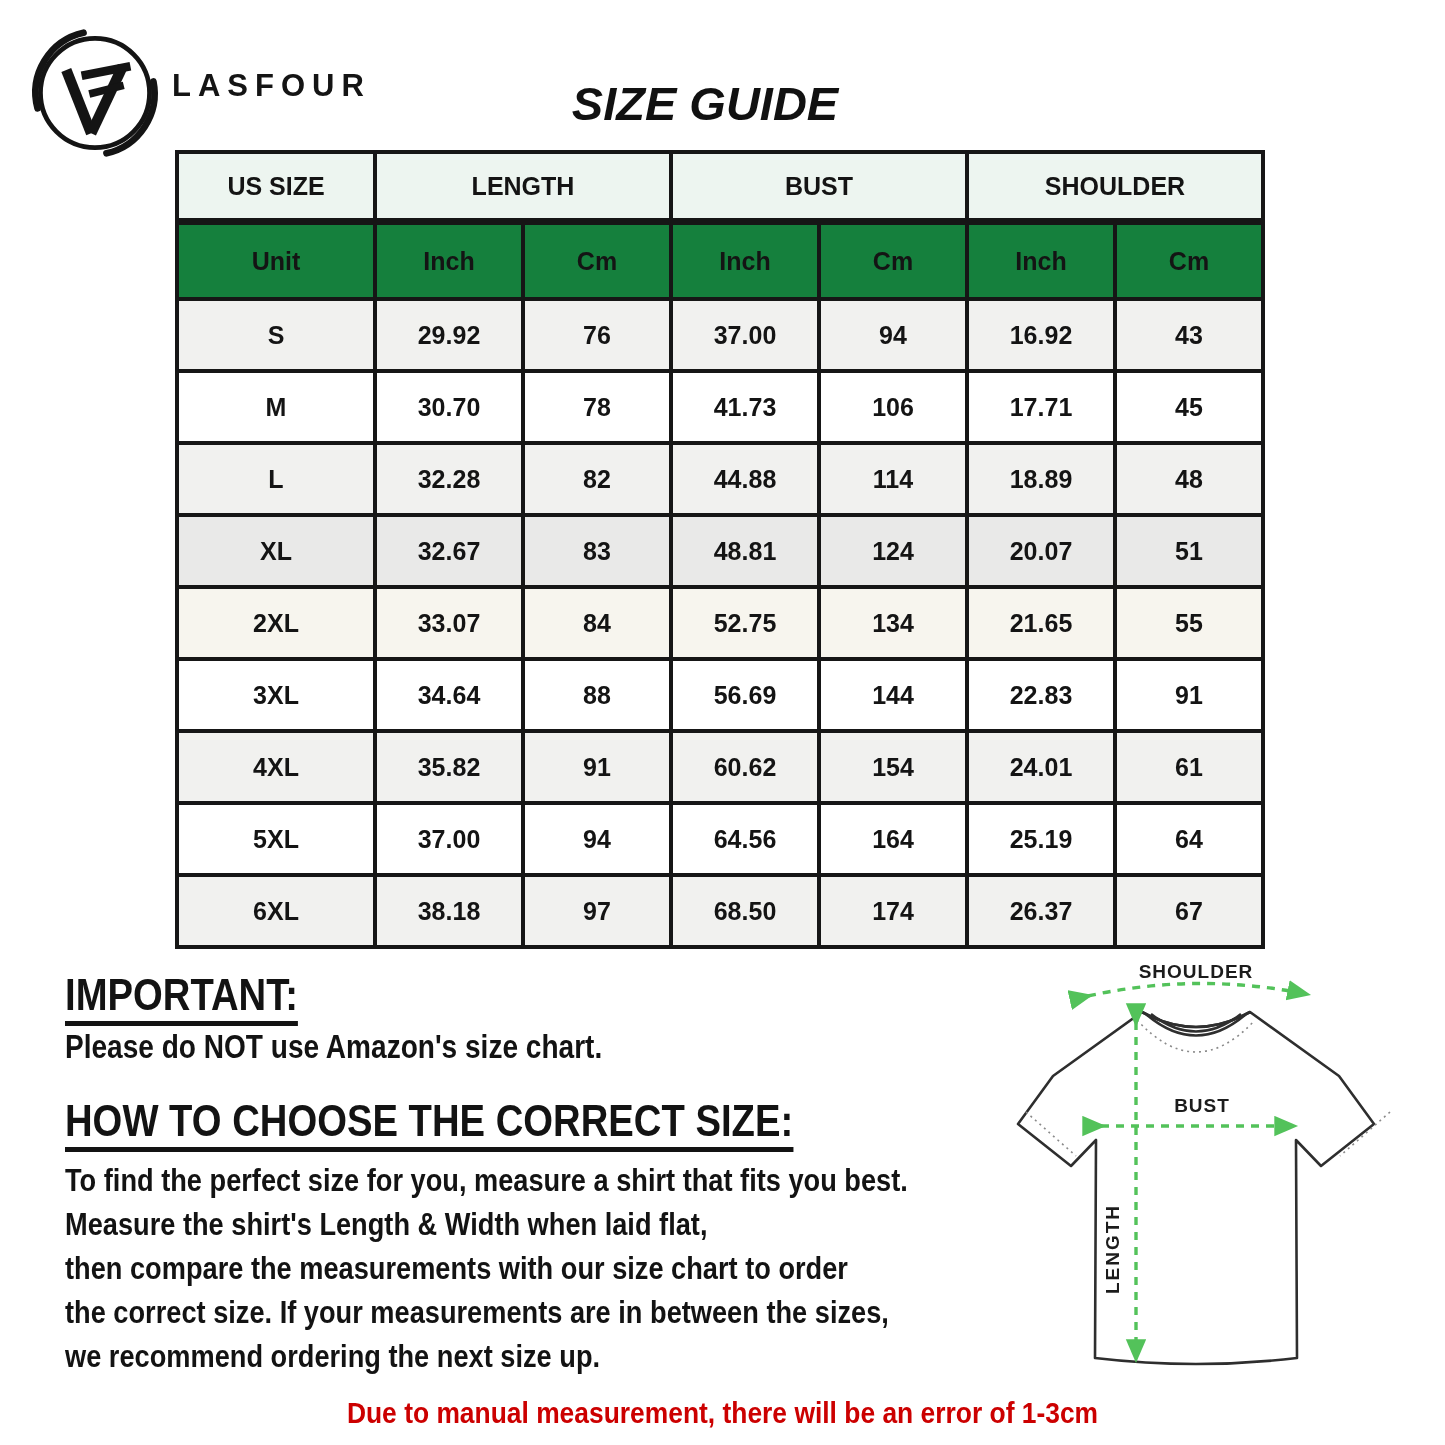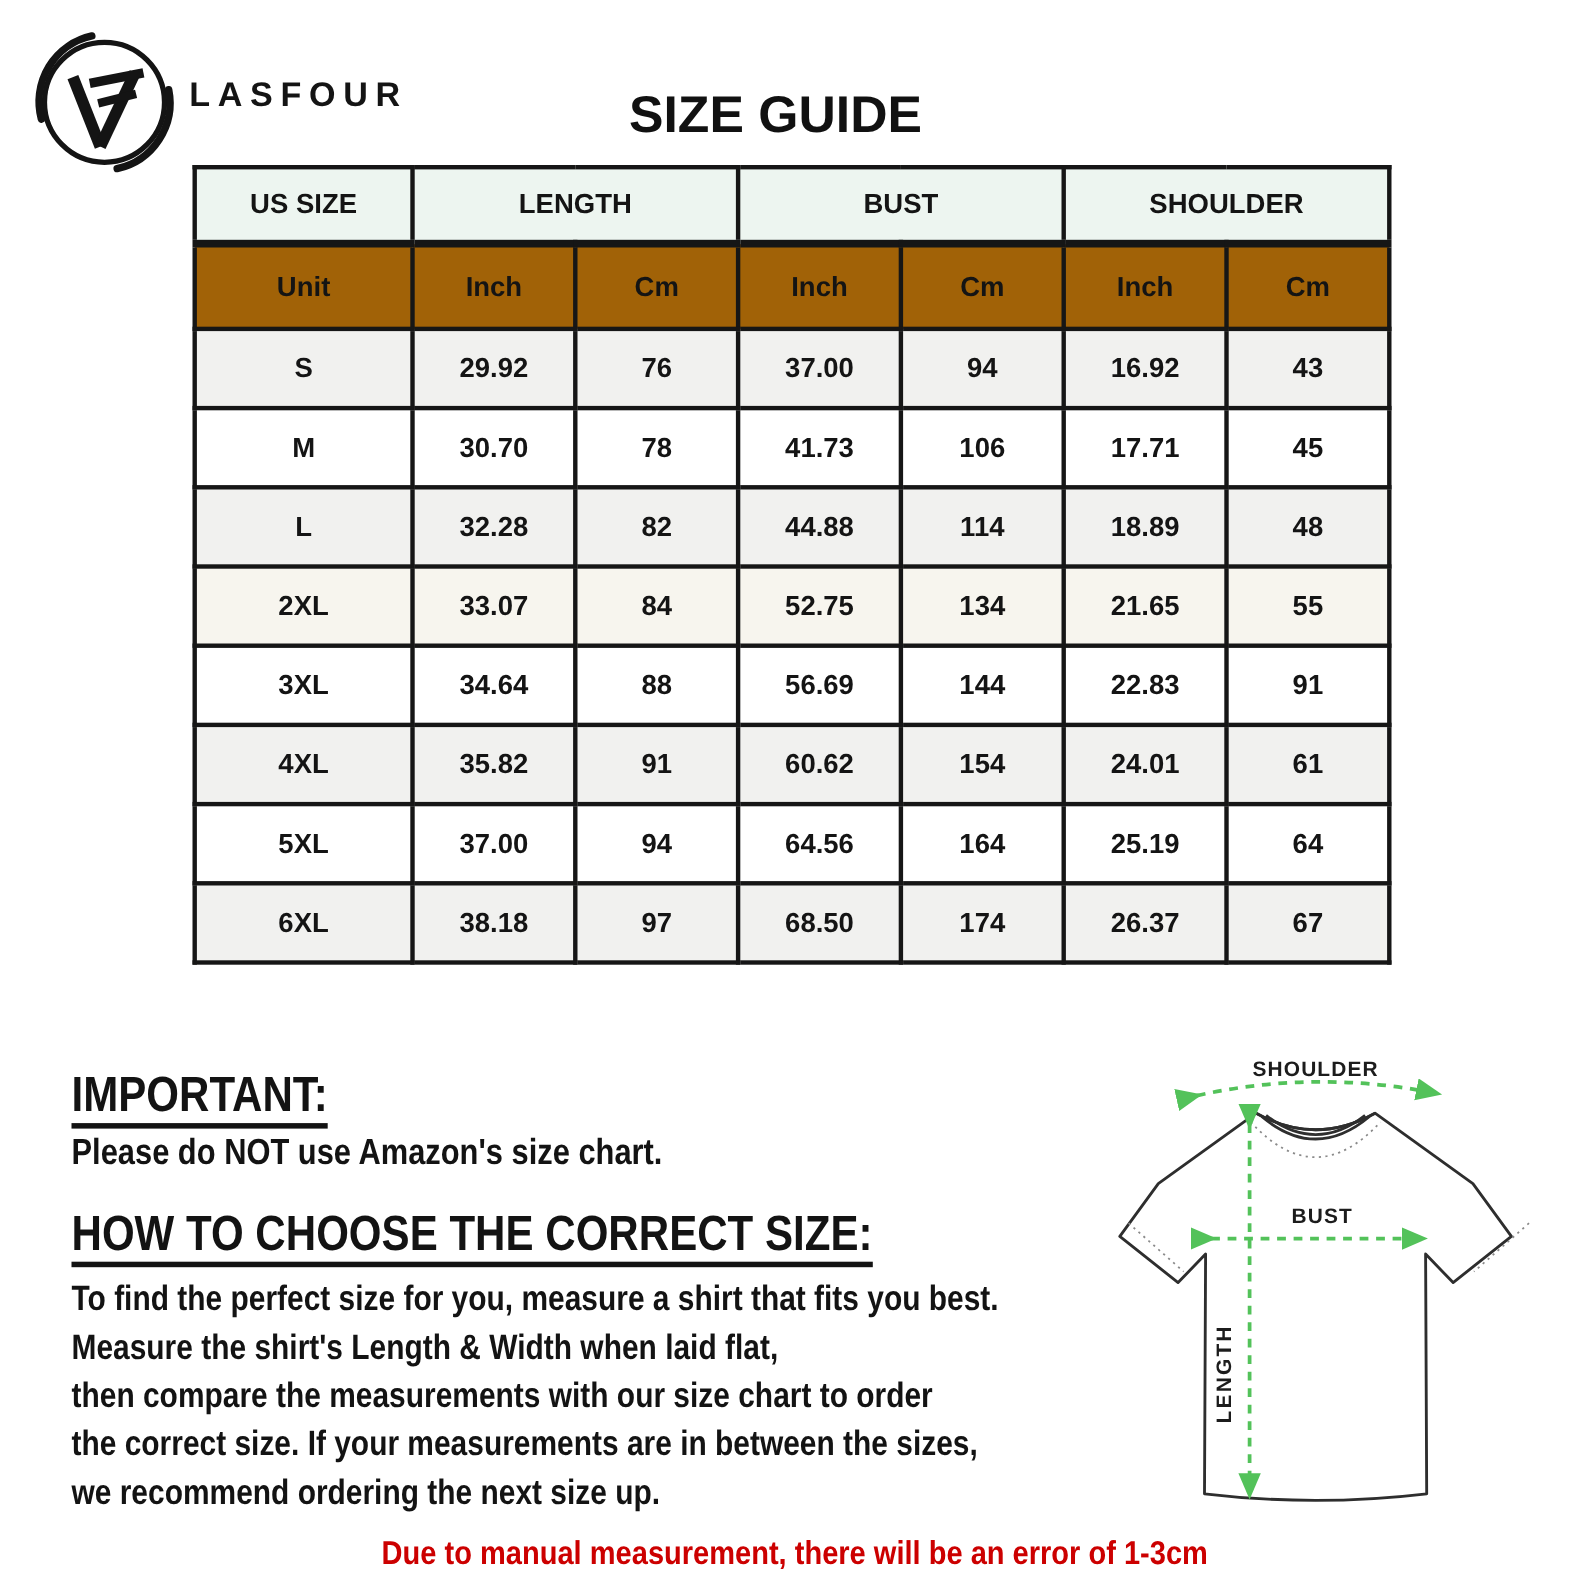--- a/index.html
+++ b/index.html
@@ -8,34 +8,34 @@
     font-family:"Liberation Sans",sans-serif;color:#111;overflow:hidden;
   }
   
   #logo{position:absolute;left:26px;top:26px;width:138px;height:134px;}
   #brand-wordmark{
     position:absolute;left:172px;top:68px;font-size:31px;font-weight:bold;
     letter-spacing:7px;color:#141414;
   }
   #page-title{
     position:absolute;left:420px;top:76px;width:570px;text-align:center;
-    font-size:47px;font-weight:bold;color:#111;letter-spacing:0px;
+    font-size:47px;font-weight:bold;color:#111;letter-spacing:0px;font-style:italic;
   }
   
   #size-table-wrap{position:absolute;left:175px;top:150px;}
   table#size-table{
     border-collapse:collapse;table-layout:fixed;width:1088px;
     font-weight:bold;color:#141414;padding-left:44px;
   }
   #size-table th,#size-table td{
     border:4px solid #161616;text-align:center;vertical-align:middle;
     font-size:25px;font-weight:bold;padding:0;
   }
   #size-table thead tr.group-row th{height:64px;background:#edf5f0;border-bottom:7px solid #161616;}
-  #size-table thead tr.unit-row th{height:72px;background:#a16207;}
+  #size-table thead tr.unit-row th{height:72px;background:#15803d;}
   #size-table tbody tr{height:72px;}
   tr.shade-white{background:#ffffff;}
   tr.shade-gray{background:#f1f1ef;}
   tr.shade-dark{background:#e9e9e8;}
   tr.shade-cream{background:#f7f5ee;}
   
   .note-heading{
     position:absolute;left:65px;font-weight:bold;color:#131313;
     transform:scaleX(0.85);transform-origin:left top;white-space:nowrap;
     border-bottom:5px solid #131313;padding-bottom:4px;line-height:1.0;
@@ -129,20 +129,29 @@
           </tr>
           <tr class="shade-gray">
             <td>L</td>
             <td>32.28</td>
             <td>82</td>
             <td>44.88</td>
             <td>114</td>
             <td>18.89</td>
             <td>48</td>
           </tr>
+          <tr class="shade-dark">
+            <td>XL</td>
+            <td>32.67</td>
+            <td>83</td>
+            <td>48.81</td>
+            <td>124</td>
+            <td>20.07</td>
+            <td>51</td>
+          </tr>
           <tr class="shade-cream">
             <td>2XL</td>
             <td>33.07</td>
             <td>84</td>
             <td>52.75</td>
             <td>134</td>
             <td>21.65</td>
             <td>55</td>
           </tr>
           <tr class="shade-white">

